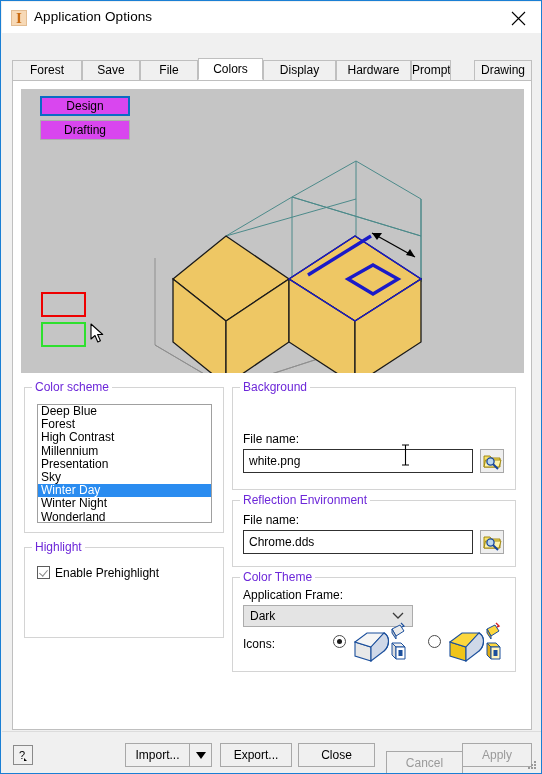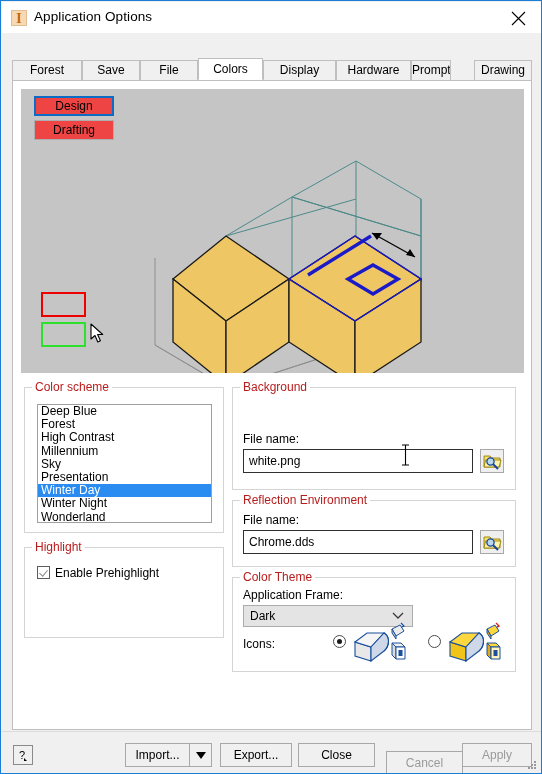--- a/index.html
+++ b/index.html
@@ -79,22 +79,22 @@
     border:1px solid #bfbfbf;
   }
 
   
   #preview {
     position:absolute; left:8px; top:8px; width:503px; height:284px;
     background:#c5c5c5;
     overflow:hidden;
   }
   .prev-btn {
-    position:absolute; left:13px; width:80px; height:20px;
-    background:#ef4444;
+    position:absolute; left:19px; width:90px; height:20px;
+    background:#d946ef;
     border:1px solid #adadad;
     text-align:center; line-height:18px; font-size:12px;
     cursor:default;
   }
   #btn-design {
     top:7px;
     border:2px solid #0a6cc4;
     line-height:16px;
   }
   #btn-drafting { top:31px; }
@@ -106,21 +106,21 @@
   
   .group {
     position:absolute;
     border:1px solid #d4d4d4;
   }
   .group > .legend {
     position:absolute; top:-8px; left:7px;
     background:#ffffff;
     padding:0 3px;
     font-size:12px;
-    color:#b91c1c;
+    color:#6d28d9;
     white-space:nowrap;
   }
   #grp-colorscheme { left:11px; top:306px; width:200px; height:146px; }
   #grp-highlight   { left:11px; top:466px; width:200px; height:91px; }
   #grp-background  { left:219px; top:306px; width:284px; height:103px; }
   #grp-reflection  { left:219px; top:419px; width:284px; height:67px; }
   #grp-colortheme  { left:219px; top:496px; width:284px; height:95px; }
 
   
   #scheme-list {
@@ -325,22 +325,22 @@
       </svg>
     </div>
 
     <div class="group" id="grp-colorscheme">
       <div class="legend">Color scheme</div>
       <div id="scheme-list">
         <div class="scheme-item">Deep Blue</div>
         <div class="scheme-item">Forest</div>
         <div class="scheme-item">High Contrast</div>
         <div class="scheme-item">Millennium</div>
+        <div class="scheme-item">Presentation</div>
         <div class="scheme-item">Sky</div>
-        <div class="scheme-item">Presentation</div>
         <div class="scheme-item selected">Winter Day</div>
         <div class="scheme-item">Winter Night</div>
         <div class="scheme-item">Wonderland</div>
       </div>
     </div>
 
     <div class="group" id="grp-highlight">
       <div class="legend">Highlight</div>
       <div class="cbrow" id="cb-prehighlight">
         <span class="cbox checked"></span><span>Enable Prehighlight</span>

